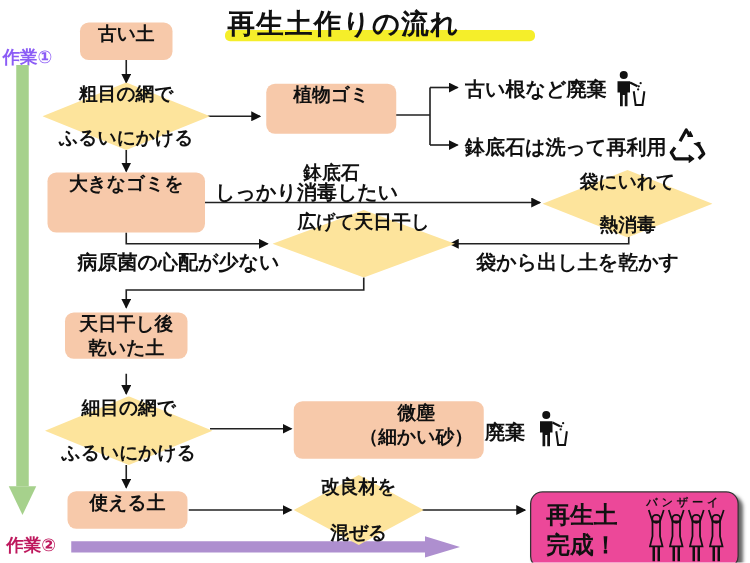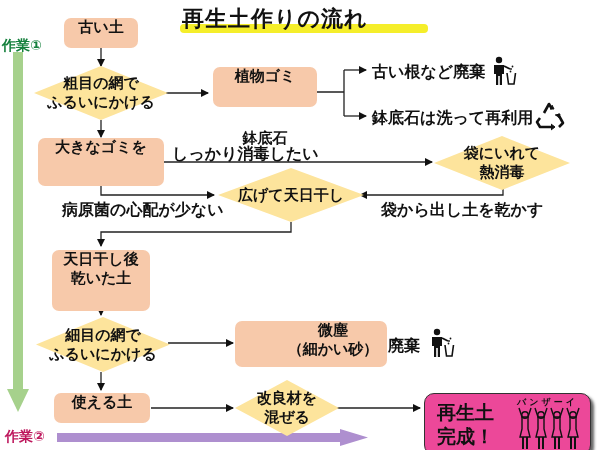--- a/index.html
+++ b/index.html
@@ -3,21 +3,21 @@
 <meta charset="utf-8">
 <style>
   html, body { margin:0; padding:0; }
   body { width:600px; height:450px; background:#ffffff; position:relative; overflow:hidden;
          font-family:"DejaVu Sans", sans-serif; color:#111; }
   .abs { position:absolute; }
   .title { left:182px; top:4px; font-size:22px; font-weight:bold; letter-spacing:1px; white-space:nowrap; z-index:2; }
   .title-hl { left:180px; top:24px; width:248px; height:9px; background:#f5ee2a; border-radius:4px; z-index:1; filter:blur(0.5px); }
   .box { background:#f7c9aa; border-radius:7px; display:flex; flex-direction:column; align-items:center; justify-content:flex-start;
          font-weight:bold; font-size:15px; line-height:19px; text-align:center; z-index:2; }
-  .dia { z-index:2; display:flex; flex-direction:column; align-items:center; justify-content:center; font-weight:bold; font-size:15px; line-height:19px; text-align:center; }
+  .dia { z-index:2; display:flex; flex-direction:column; align-items:center; justify-content:space-between; font-weight:bold; font-size:15px; line-height:19px; text-align:center; }
   .dia svg { position:absolute; left:0; top:0; width:100%; height:100%; z-index:-1; }
   .lbl { font-size:16px; font-weight:bold; white-space:nowrap; z-index:2; }
   .side-lbl { font-size:14px; font-weight:bold; white-space:nowrap; }
   .final { left:424px; top:393px; width:165px; height:60px; background:#ec4899; border:1px solid #333; border-radius:10px;
            box-shadow:3px 3px 3px #666; z-index:2;text-align:center; }
   .final-text { left:12px; top:6px; font-size:19px; line-height:24px; font-weight:bold; }
   svg.lines { position:absolute; left:0; top:0; width:600px; height:450px; z-index:1; }
 </style>
 </head>
 <body>
@@ -68,21 +68,21 @@
 
   <g fill="#ae8fcf">
     <rect x="57" y="433" width="285" height="9"></rect>
     <path d="M340,429 L368,437.5 L340,446 Z"></path>
   </g>
 </svg>
 
 <div class="abs title-hl"></div>
 <div class="abs title">再生土作りの流れ</div>
 
-<div class="abs side-lbl" style="left:2px;top:37px;color:#15803d;">作業①</div>
+<div class="abs side-lbl" style="left:2px;top:37px;color:#8b5cf6;">作業①</div>
 <div class="abs side-lbl" style="left:5px;top:428px;color:#be185d;">作業②</div>
 
 <div class="abs box" style="left:64px;top:18px;width:74px;height:30px;">
   <span>古い土</span>
 </div>
 
 <div class="abs dia" style="left:34px;top:66px;width:134px;height:54px;">
   <svg viewBox="0 0 134 54" preserveAspectRatio="none">
       <polygon points="67,0 134,27 67,54 0,27" fill="#fde49c"></polygon>
     </svg>
@@ -134,21 +134,21 @@
 </div>
 <div class="abs lbl" style="left:381px;top:200px;">袋から出し土を乾かす</div>
 
 <div class="abs dia" style="left:218px;top:168px;width:146px;height:54px;">
   <svg viewBox="0 0 146 54" preserveAspectRatio="none">
       <polygon points="73,0 146,27 73,54 0,27" fill="#fde49c"></polygon>
     </svg>
   <span>広げて天日干し</span>
 </div>
 
-<div class="abs box" style="left:52px;top:250px;width:98px;height:61px;">
+<div class="abs box" style="left:52px;top:250px;width:98px;height:37px;">
   <span>天日干し後</span>
   <span>乾いた土</span>
 </div>
 
 <div class="abs dia" style="left:36px;top:317px;width:134px;height:55px;">
   <svg viewBox="0 0 134 55" preserveAspectRatio="none">
       <polygon points="67,0 134,27.5 67,55 0,27.5" fill="#fde49c"></polygon>
     </svg>
   <span>細目の網で</span>
   <span>ふるいにかける</span>

